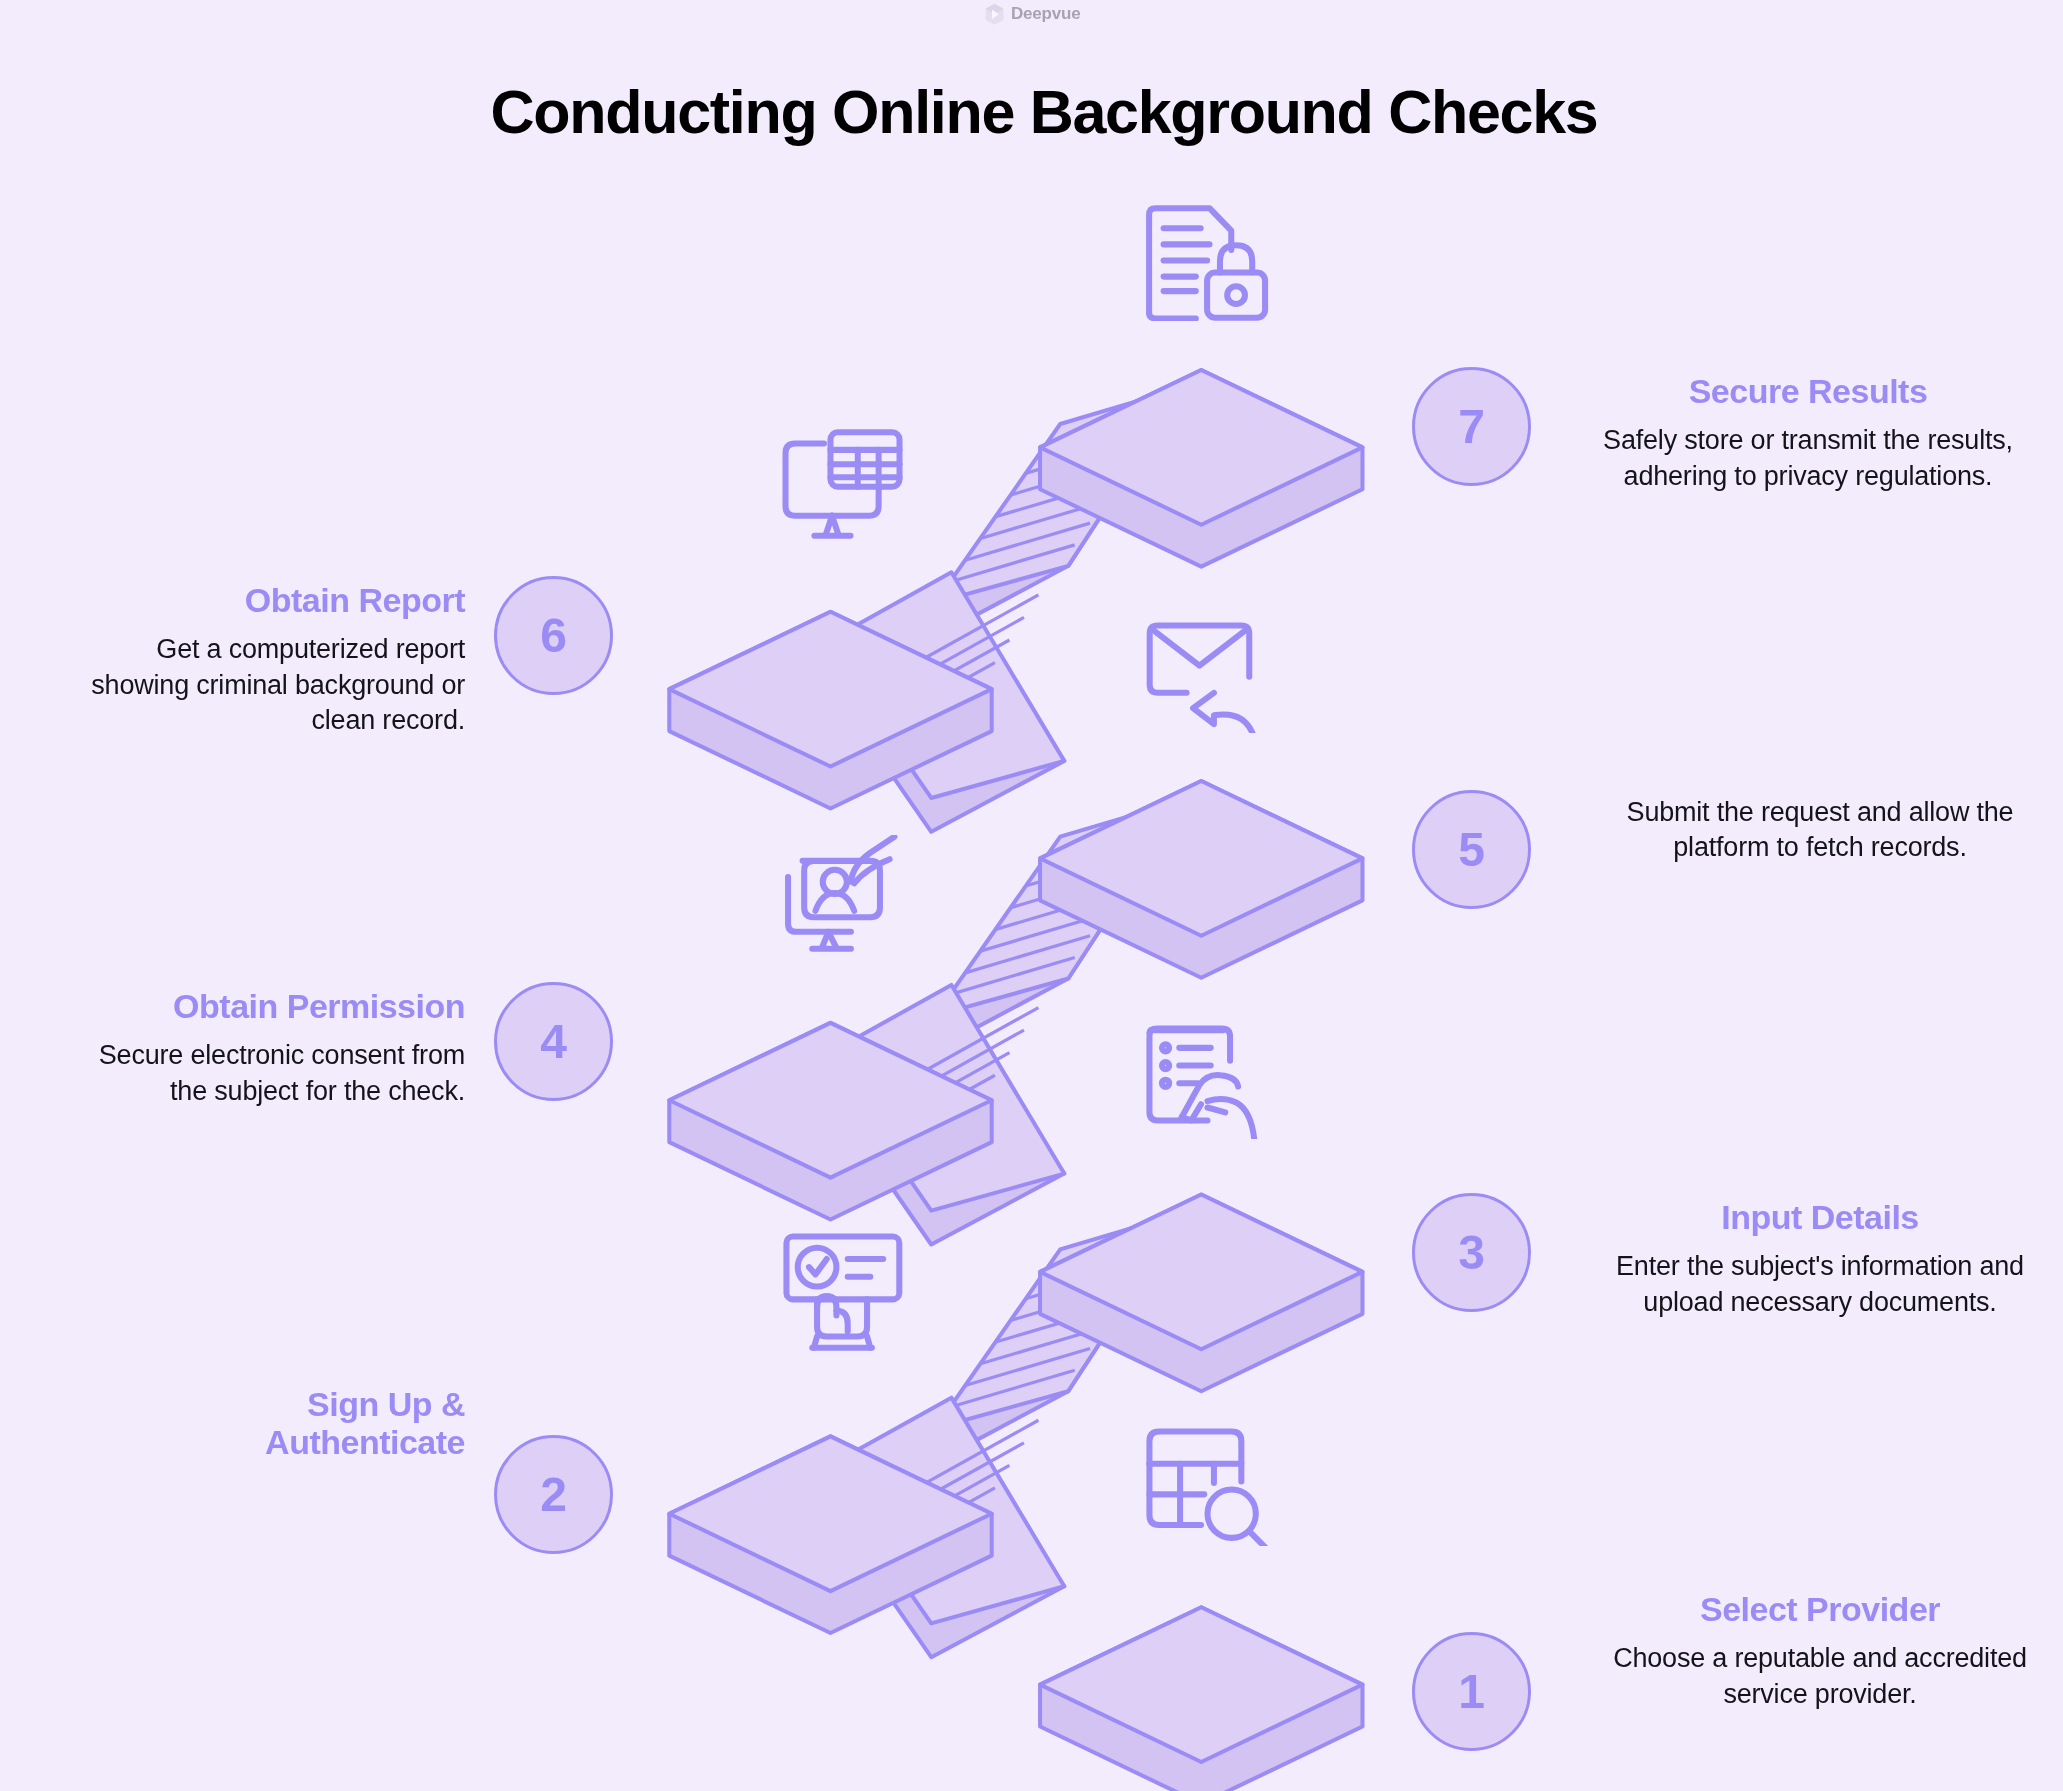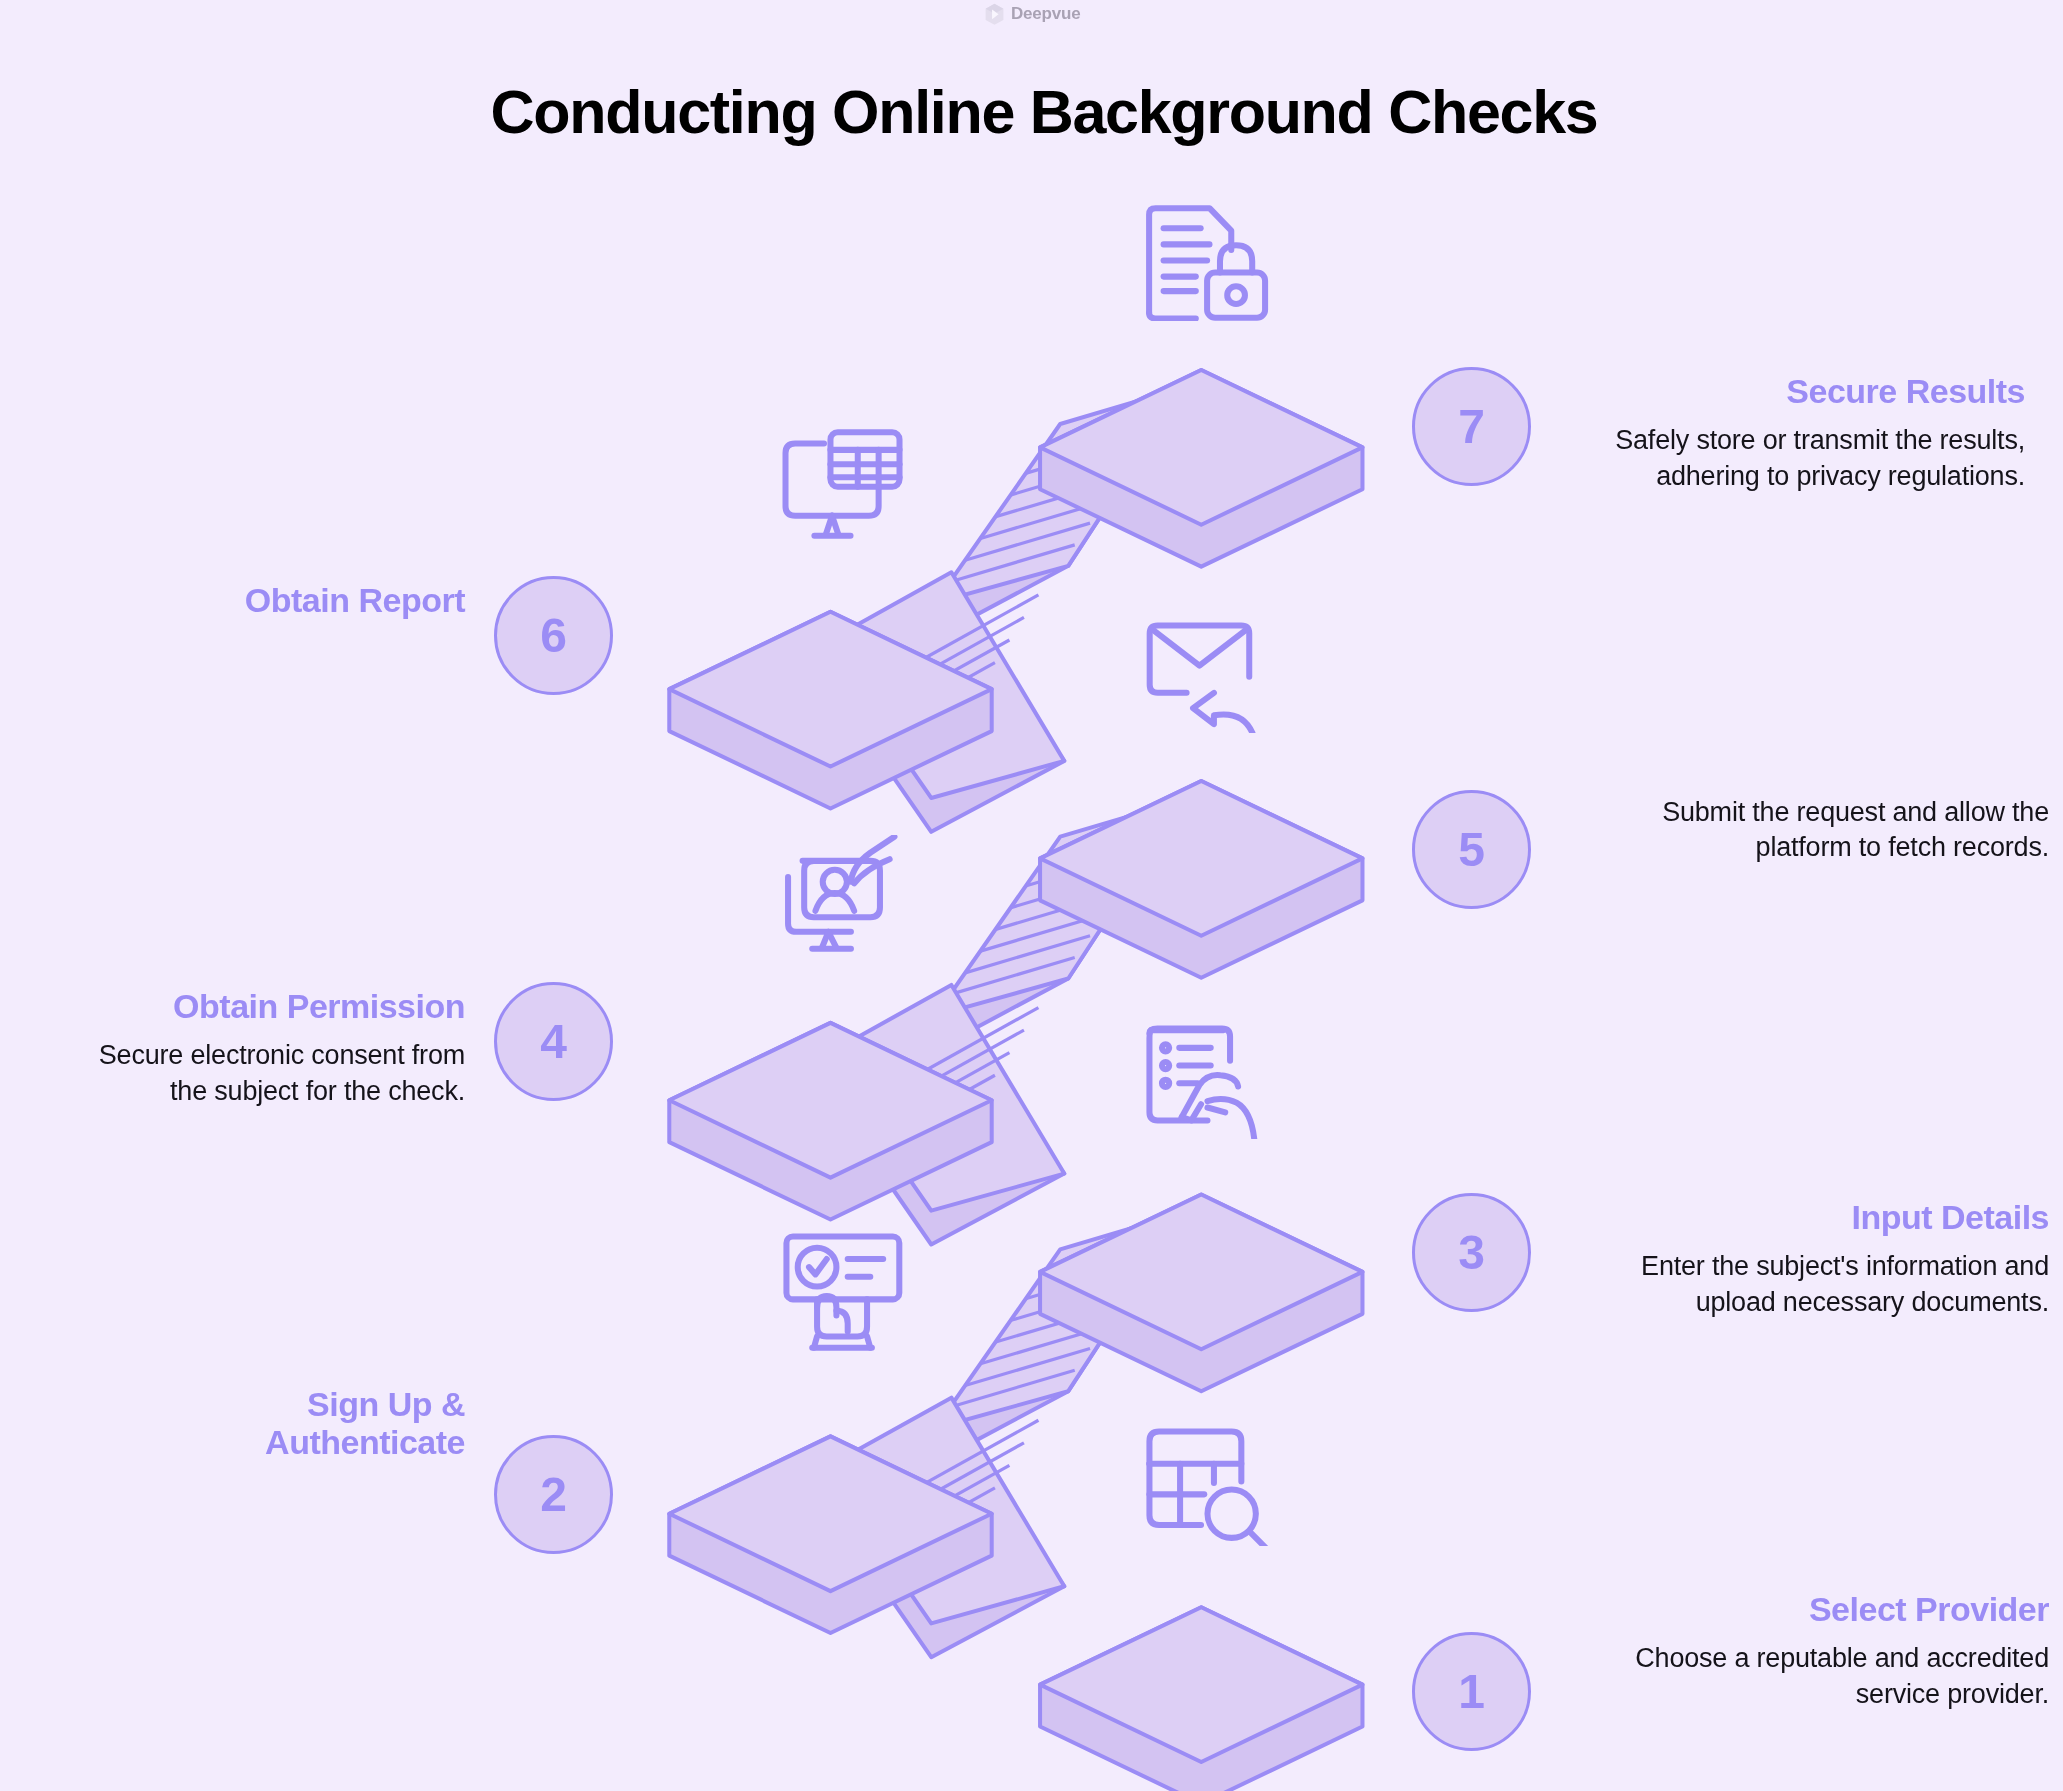--- a/index.html
+++ b/index.html
@@ -66,21 +66,21 @@
     width: 119px; height: 119px;
     border-radius: 50%;
     background: #ddcff5;
     border: 3.2px solid #9b8cf5;
     display: flex; align-items: center; justify-content: center;
     font-size: 48px; font-weight: bold;
     color: #9b8cf5;
     line-height: 1;
   }
   .step-body { padding-top: 4.8px; }
-  .step.right .step-body { margin-left: 60px; text-align: right; }
+  .step.right .step-body { margin-left: 60px; text-align: center; }
   .step.left  .step-body { margin-right: 29px; text-align: right; }
 
   .step-title {
     font-size: 34px;
     font-weight: bold;
     color: #9b8cf5;
     letter-spacing: -0.5px;
     line-height: 1.12;
     margin-bottom: 13px;
     white-space: pre-line;
@@ -341,20 +341,21 @@
     <div class="step-body">
       <div class="step-title">Secure Results</div>
       <div class="step-desc">Safely store or transmit the results, adhering to privacy regulations.</div>
     </div>
   </div>
 
   <div class="step left" style="left:81px; top:576px; width:532px;">
     <div class="badge">6</div>
     <div class="step-body" style="flex:1;">
       <div class="step-title">Obtain Report</div>
+      <div class="step-desc">Get a computerized report showing criminal background or clean record.</div>
     </div>
   </div>
 
   <div class="step right" style="left:1412px; top:790px; width:637px;">
     <div class="badge">5</div>
     <div class="step-body">
       <div class="step-desc">Submit the request and allow the platform to fetch records.</div>
     </div>
   </div>
 

